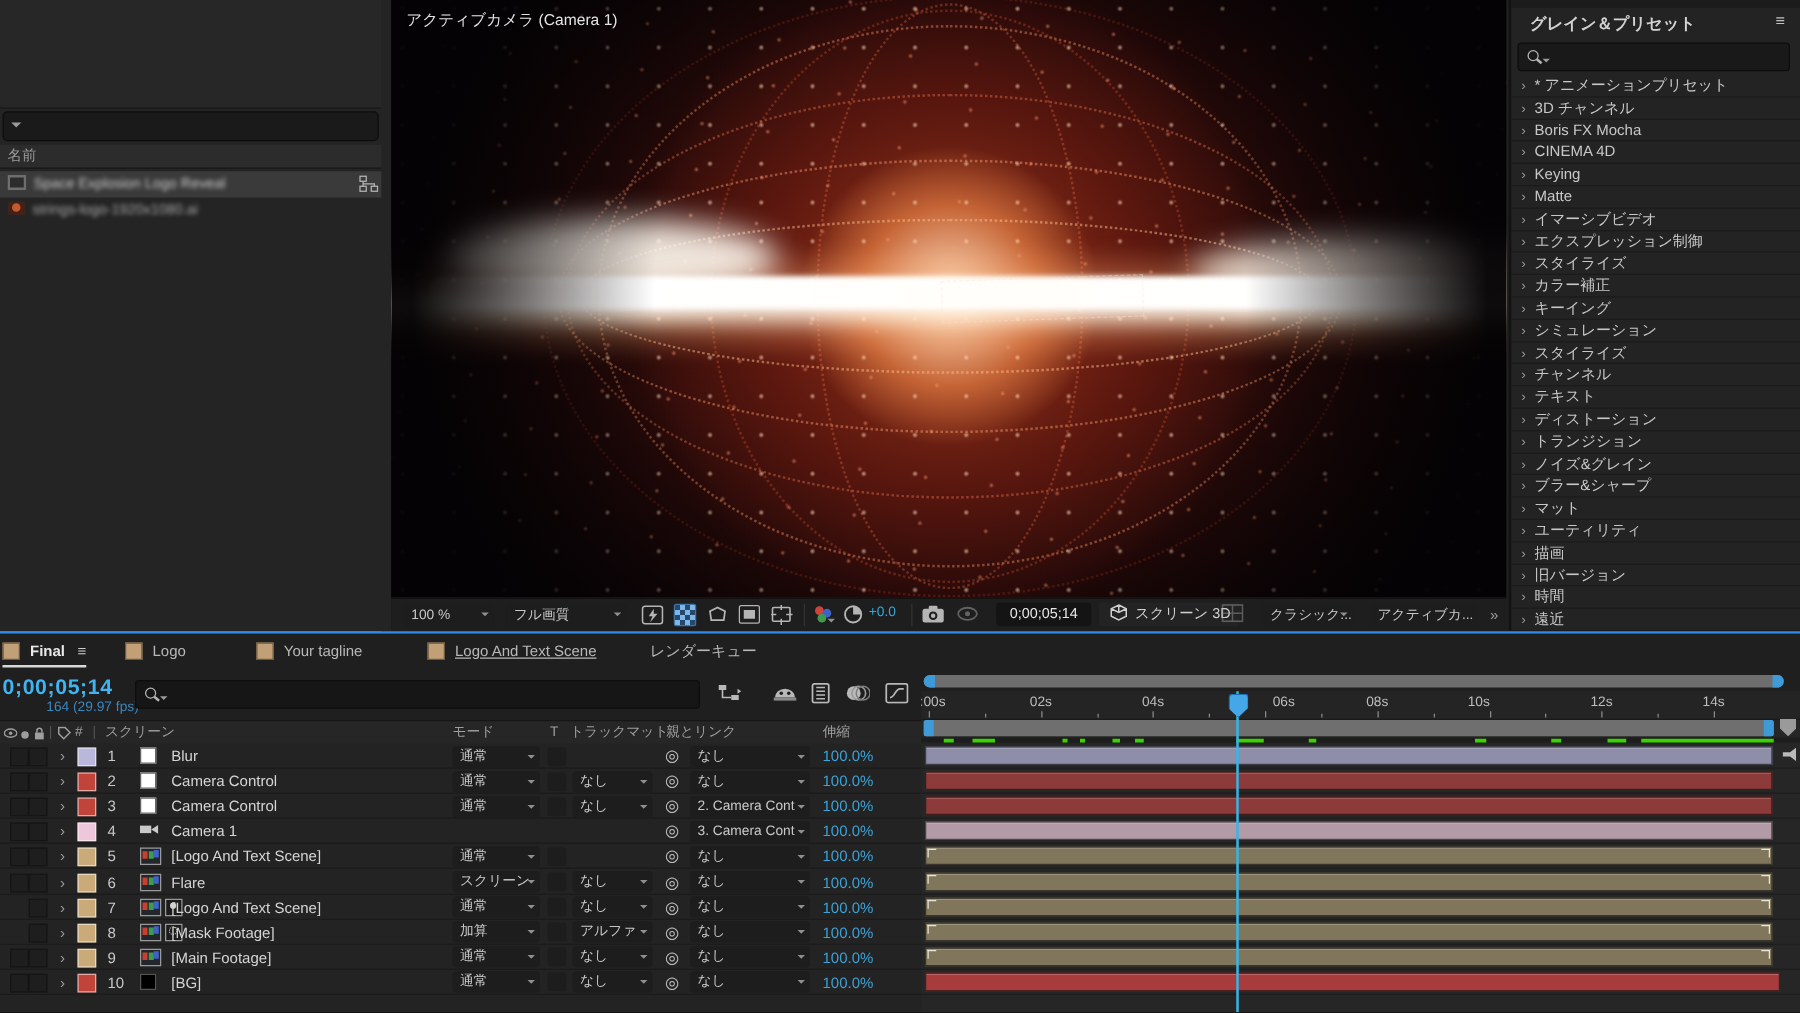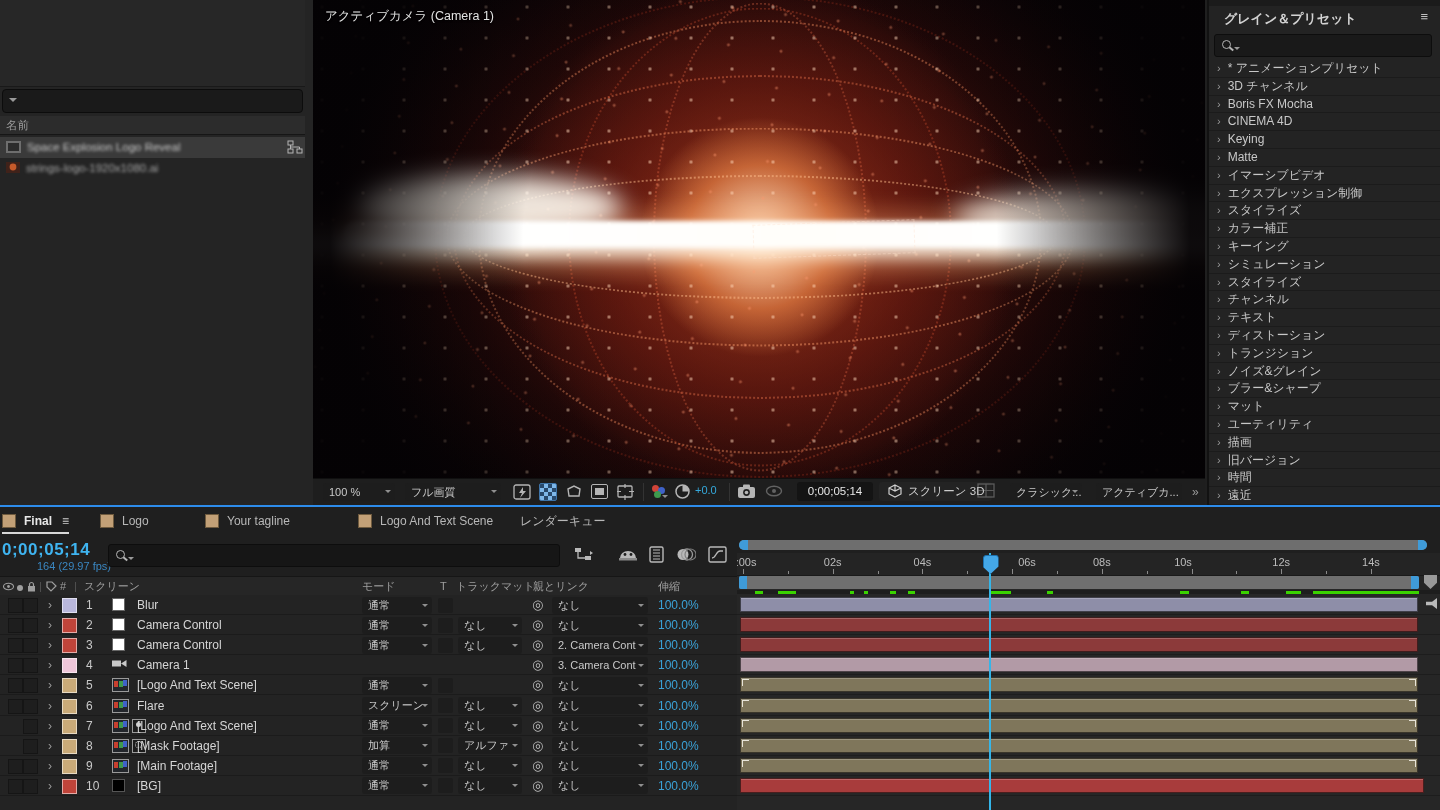--- a/index.html
+++ b/index.html
@@ -343,21 +343,21 @@
         <div class="fx-item"><span class="tw">›</span><span class="fx-label">遠近</span></div>
       </div>
   </div>
 
   <div id="active-line" class="abs"></div>
 
   <div id="tabs" class="abs">
       <div class="tab active" style="left: 2px;"><span class="sq"></span><span class="tlabel">Final</span><span class="menu">≡</span><span class="under"></span></div>
       <div class="tab" style="left: 100px;"><span class="sq"></span><span class="tlabel">Logo</span></div>
       <div class="tab" style="left: 205px;"><span class="sq"></span><span class="tlabel">Your tagline</span></div>
-      <div class="tab" style="left: 358px;"><span class="sq"></span><span class="tlabel">Logo And Text Scene</span></div>
+      <div class="tab" style="left: 342px; text-decoration: underline;"><span class="sq"></span><span class="tlabel">Logo And Text Scene</span></div>
       <div class="tab" style="left: 520px;"><span class="tlabel">レンダーキュー</span></div>
     </div>
 
   <div id="tl-left" class="abs">
     <div id="tl-tc" class="abs">0;00;05;14</div>
     <div id="tl-frame" class="abs">164 (29.97 fps)</div>
     <div id="tl-search" class="abs">
         <span class="mag"></span>
         <span class="mag-caret"></span>
       </div>

